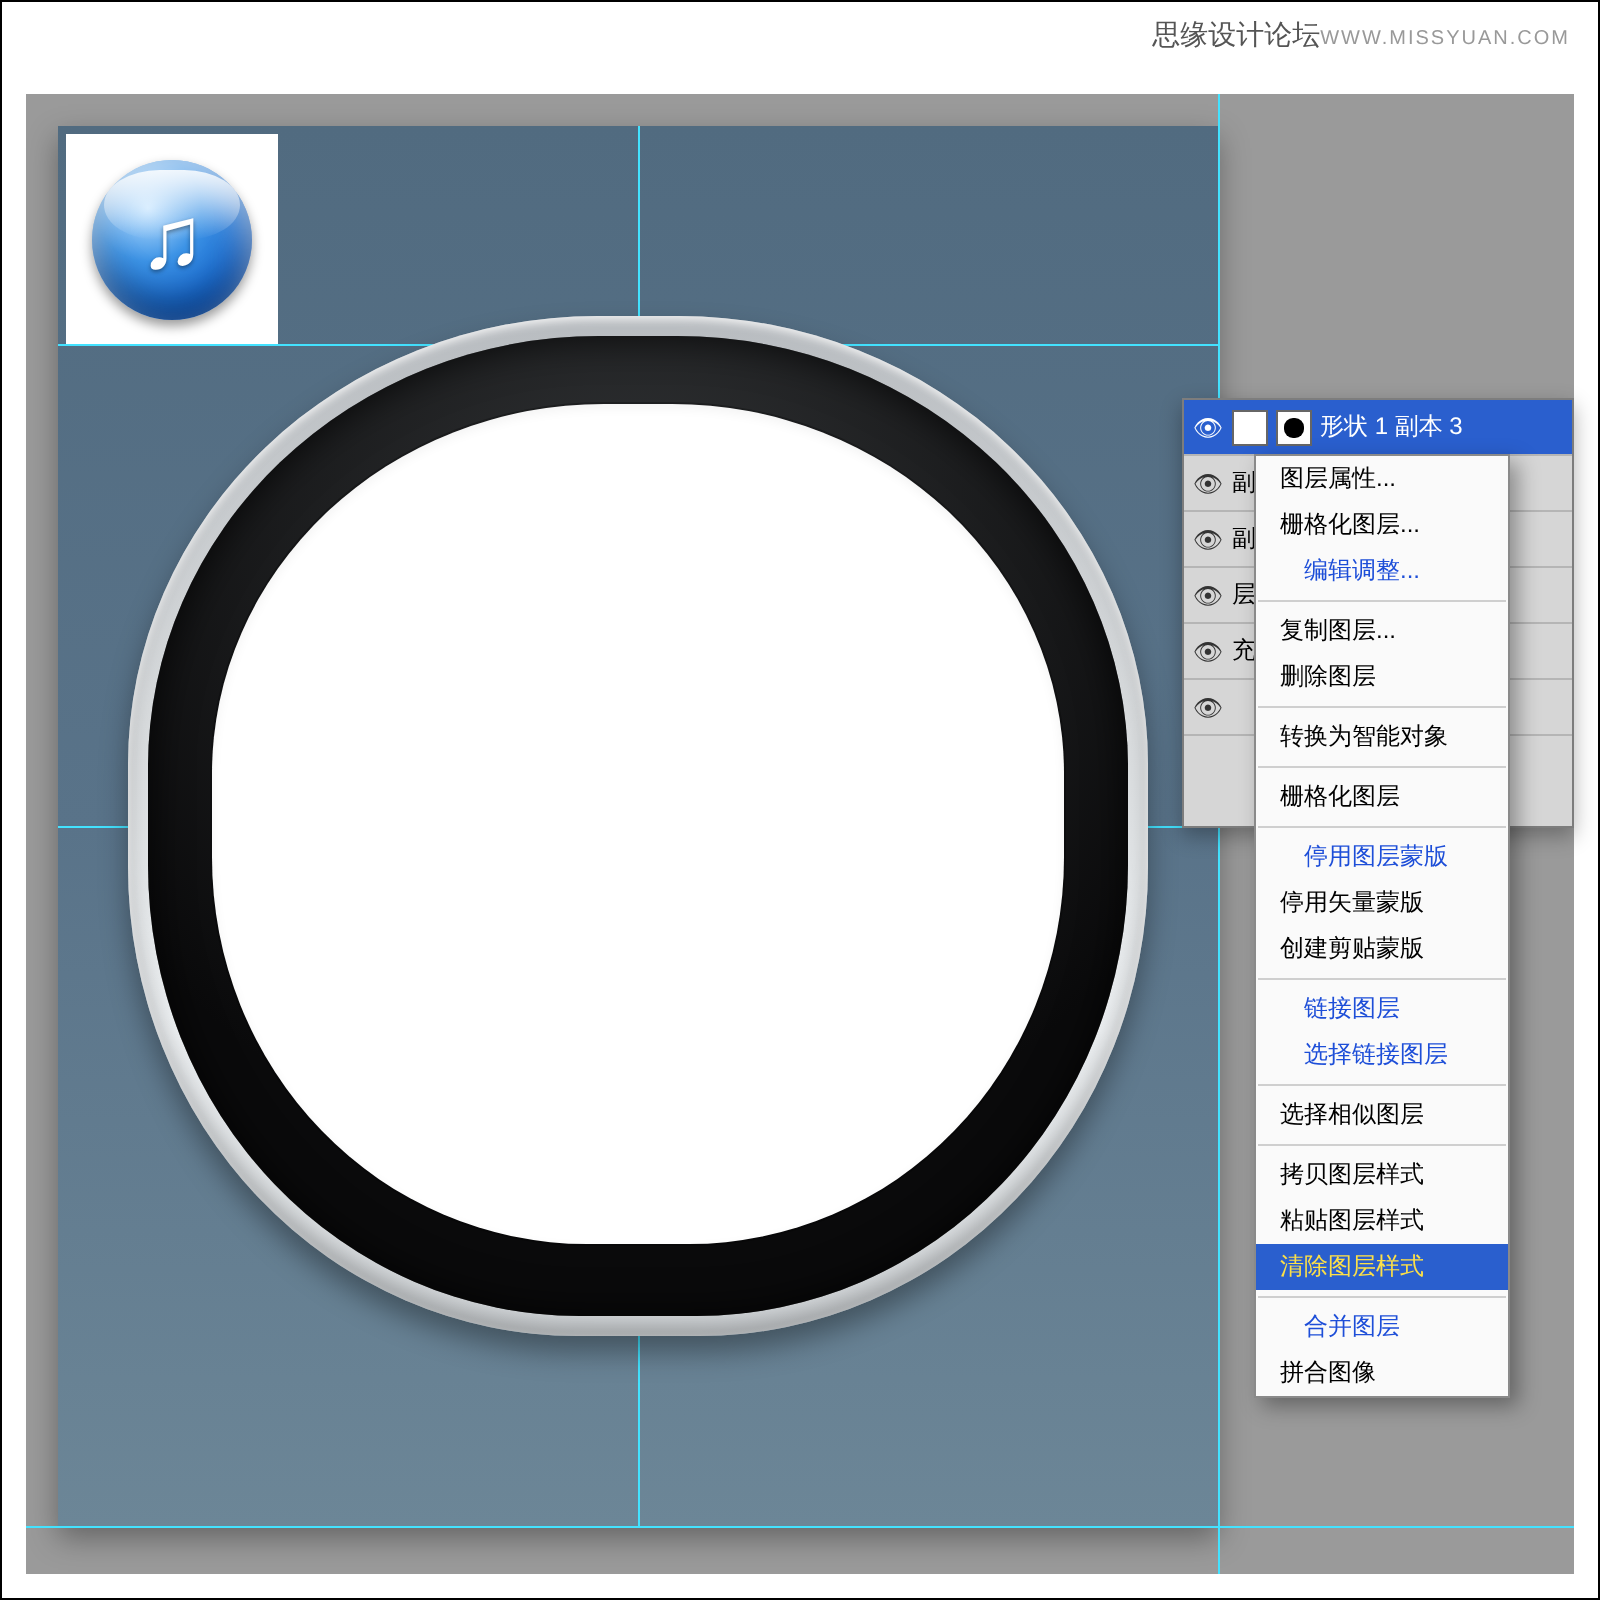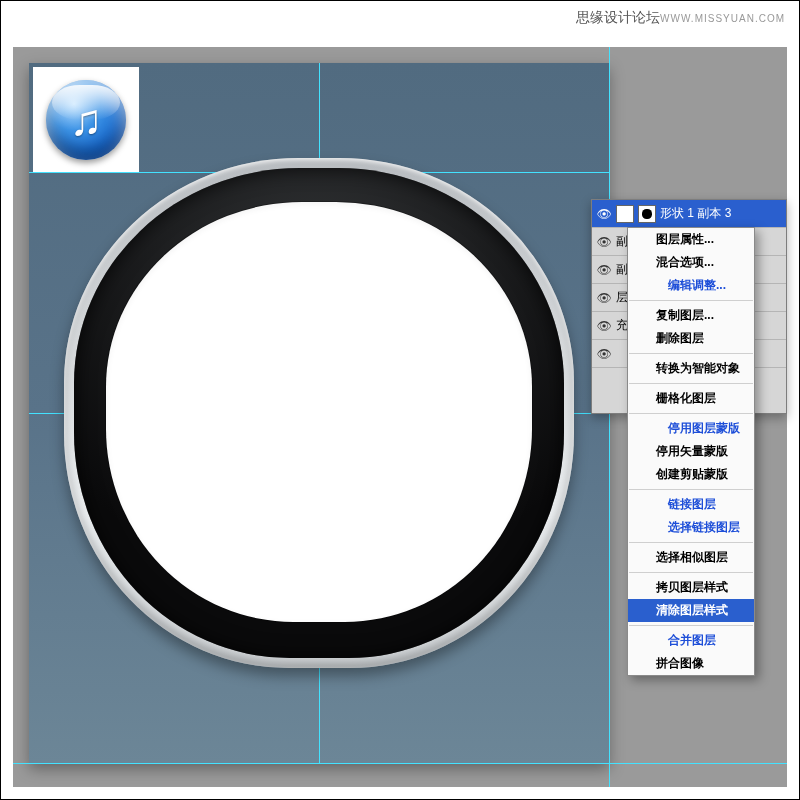--- a/index.html
+++ b/index.html
@@ -132,23 +132,23 @@
   .ctx-menu {
     position: absolute;
     left: 614px; top: 180px;
     width: 128px;
     background: #fafafa;
     border: 1px solid #8a8a8a;
     box-shadow: 4px 4px 10px rgba(0,0,0,0.35);
     font-size: 12px; color: #000;
     z-index: 5;
   }
-  .ctx-item { padding: 3px 28px; white-space: nowrap; cursor: default; font-weight: bold; }
+  .ctx-item { padding: 3px 12px; white-space: nowrap; cursor: default; }
   .ctx-item.disabled { color: #1d4ed8; margin-left: 12px; }
-  .ctx-item.highlight { background: #2a5fce; color: #ffffff; }
+  .ctx-item.highlight { background: #2a5fce; color: #fde047; }
   .ctx-sep { height: 1px; background: #cfcfcf; margin: 3px 1px; }
 </style>
 </head>
 <body>
 
 <div class="frame">
 
   <div class="watermark">
     <span class="cn">思缘设计论坛</span>
     <span class="url">WWW.MISSYUAN.COM</span>
@@ -206,40 +206,41 @@
           <div class="layer-row">
             <span class="eye">👁</span>
             <span class="lay-name"></span>
           </div>
         </div>
       <div class="blank"></div>
     </div>
 
     <div class="ctx-menu" id="ctx-root">
         <div class="ctx-item">图层属性...</div>
-        <div class="ctx-item">混合选项...</div>
+        <div class="ctx-item">栅格化图层...</div>
         <div class="ctx-item disabled">编辑调整...</div>
         <div class="ctx-sep"></div>
         <div class="ctx-item">复制图层...</div>
         <div class="ctx-item">删除图层</div>
         <div class="ctx-sep"></div>
         <div class="ctx-item">转换为智能对象</div>
         <div class="ctx-sep"></div>
         <div class="ctx-item">栅格化图层</div>
         <div class="ctx-sep"></div>
         <div class="ctx-item disabled">停用图层蒙版</div>
         <div class="ctx-item">停用矢量蒙版</div>
         <div class="ctx-item">创建剪贴蒙版</div>
         <div class="ctx-sep"></div>
         <div class="ctx-item disabled">链接图层</div>
         <div class="ctx-item disabled">选择链接图层</div>
         <div class="ctx-sep"></div>
         <div class="ctx-item">选择相似图层</div>
         <div class="ctx-sep"></div>
         <div class="ctx-item">拷贝图层样式</div>
+        <div class="ctx-item">粘贴图层样式</div>
         <div class="ctx-item highlight">清除图层样式</div>
         <div class="ctx-sep"></div>
         <div class="ctx-item disabled">合并图层</div>
         <div class="ctx-item">拼合图像</div>
       </div>
 
   </div>
 
 </div>
 

